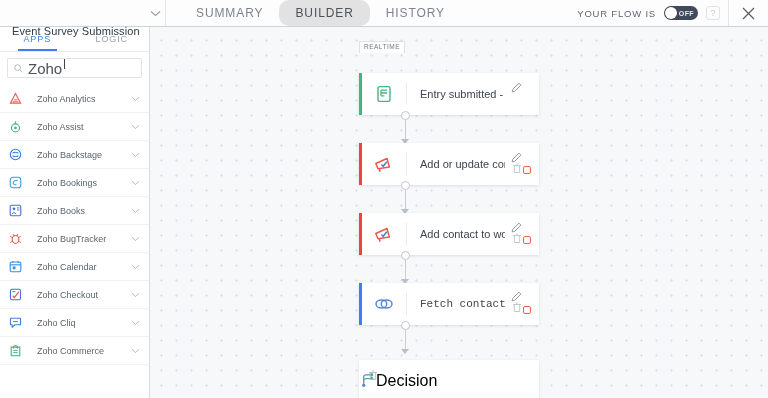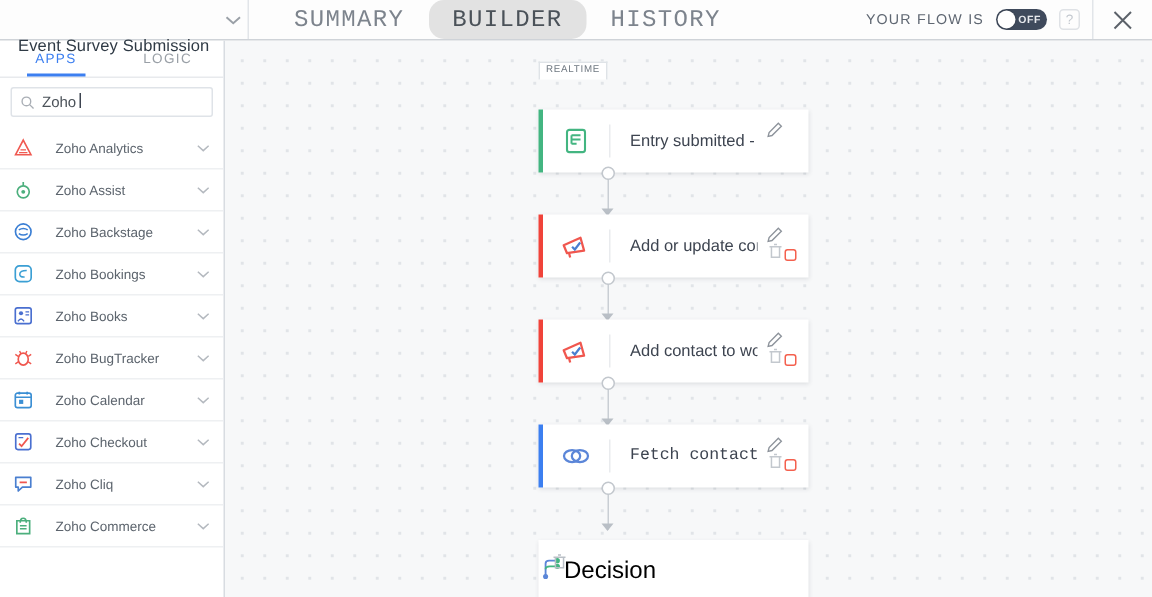--- a/index.html
+++ b/index.html
@@ -27,22 +27,22 @@
   }
   .flow-title {
     font-size: 11px; color: #2f3a45; letter-spacing: .1px; white-space: nowrap; margin-top: 36px;
   }
   .chev { width: 20px; display: flex; align-items: center; justify-content: center; }
   .chev svg { display: block; }
 
   .tabs { display: flex; align-items: stretch; padding-left: 14px; }
   .tab {
     display: flex; align-items: center; padding: 0 16px;
-    font-size: 16px; letter-spacing: .9px; color: #7d848d;
-    background: transparent; cursor: pointer; user-select: none; font-family: Liberation Mono, monospace;
+    font-size: 12px; letter-spacing: .9px; color: #7d848d;
+    background: transparent; cursor: pointer; user-select: none;
   }
   .tab.active { background: #e2e2e2; color: #4b5259; border-radius: 10px; }
 
   .topbar-right {
     margin-left: auto; display: flex; align-items: center; gap: 8px; padding-right: 0;
   }
   .flow-state-label { font-size: 9.5px; letter-spacing: .8px; color: #5f6772; }
   .toggle {
     width: 34px; height: 14px; border-radius: 7px; background: #3f4a5c;
     position: relative; display: flex; align-items: center; cursor: pointer;
@@ -84,21 +84,21 @@
     content: ""; position: absolute; bottom: 0; left: 18px; right: 18px; height: 2px; background: #3c7ff0;
   }
 
   .search-wrap { padding: 6px 7px 7px 7px; }
   .search-box {
     height: 20px; border: 1px solid #dfe3e8; border-radius: 2px; background: #fff;
     display: flex; align-items: center; padding: 0 6px; gap: 5px;
   }
   .search-box .s-ic { flex: 0 0 auto; display: flex; }
   .search-val {
-    font-size: 10px; color: #4b5259; position: relative; white-space: nowrap;
+    font-size: 15px; color: #4b5259; position: relative; white-space: nowrap;
   }
   .search-val::after {
     content: ""; position: absolute; right: -3px; top: -1px; width: 1px; height: 10px; background: #3d4450;
   }
 
   .app-list { flex: 1; overflow: hidden; }
   .app-row {
     height: 28px; display: flex; align-items: center; gap: 0;
     border-bottom: 1px solid #eef0f2; padding: 0 8px 0 9px; cursor: pointer;
   }

